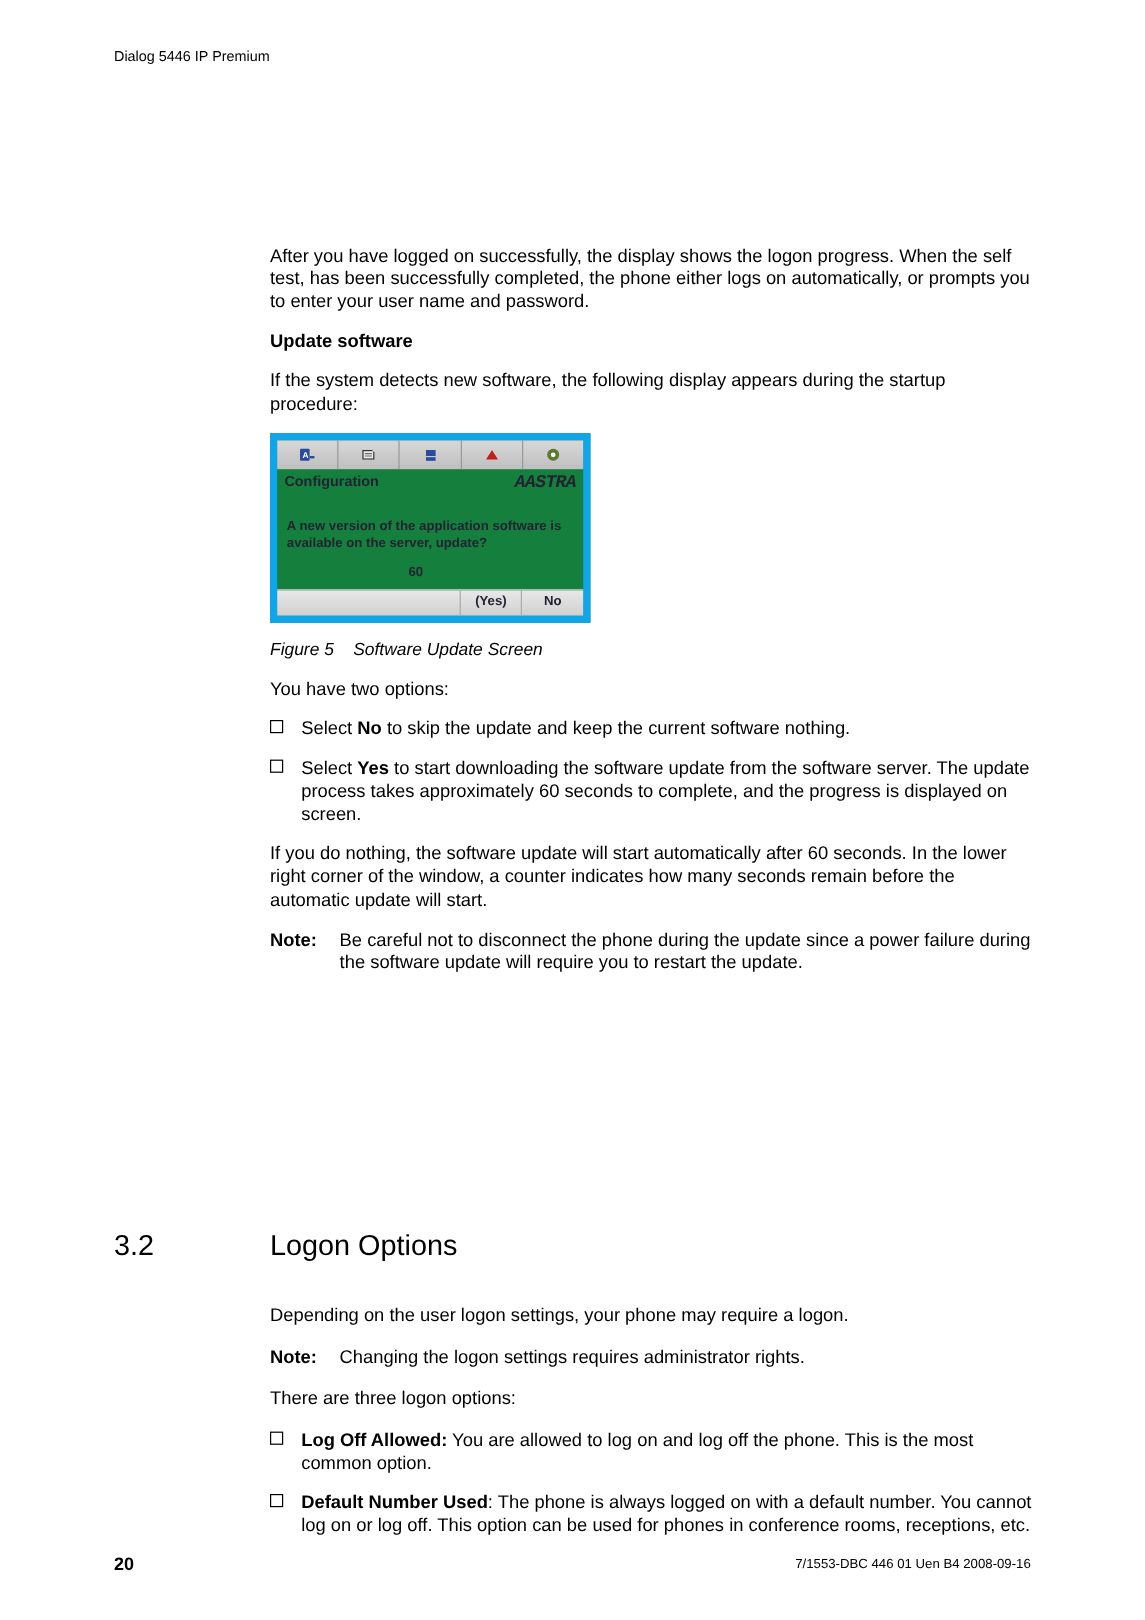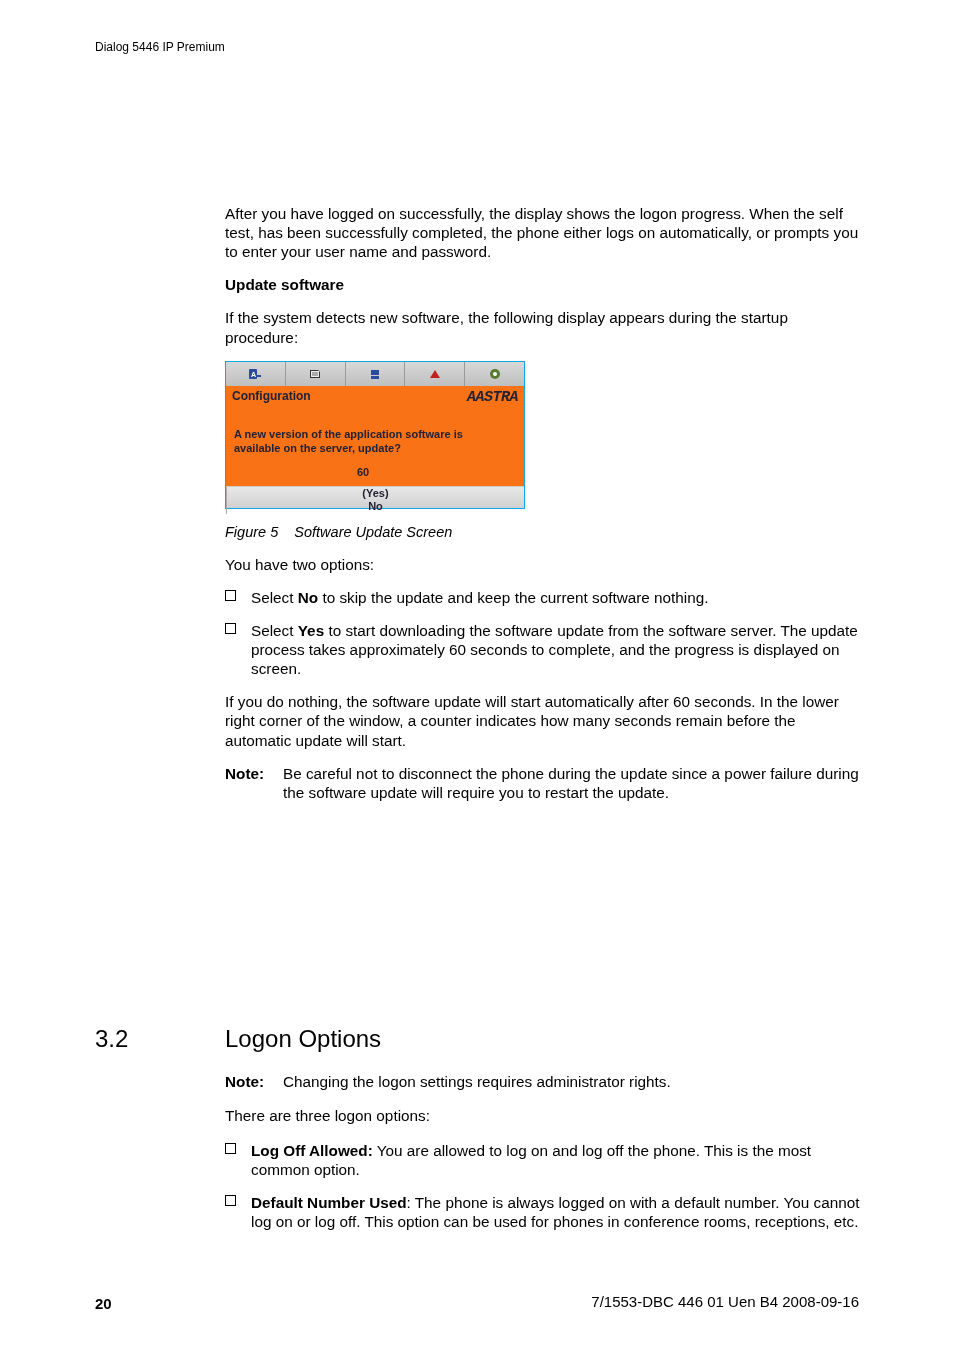--- a/index.html
+++ b/index.html
@@ -64,23 +64,23 @@
     border: 1px solid #000;
   }
   .list-text { flex: 1; }
   .note-row { display: flex; margin: 0 0 14px 0; }
   .note-label { flex: 0 0 58px; font-weight: bold; }
   .note-body { flex: 1; }
   .figure-caption { font-style: italic; font-size: 14.5px; }
 
   
   .phone-ui {
-    width: 300px;
-    border: 1px solid #0ea5e9;
-    background: #f97316;
+    width: 267px;
+    border: 6px solid #0ea5e9;
+    background: #15803d;
     margin: 6px 0 2px 0;
     font-size: 11px;
   }
   .phone-tabs {
     display: flex;
     height: 24px;
     background: linear-gradient(#d8d8d8, #bfbfbf);
   }
   .phone-tab {
     flex: 1;
@@ -117,21 +117,20 @@
     padding: 2px 24px 6px 0;
     font-size: 11px;
     font-weight: bold;
     color: #223;
   }
   .phone-btnbar {
     display: flex;
     height: 22px;
     background: linear-gradient(#e8e8e8, #d0d0d0);
     border-top: 1px solid #ccc;
-    flex-direction: column;
   }
   .phone-btnbar-spacer { flex: 3; }
   .phone-btn {
     flex: 1;
     border-left: 1px solid #aaa;
     display: flex;
     align-items: center;
     justify-content: center;
     font-size: 11px;
     font-weight: bold;
@@ -142,21 +141,21 @@
     position: absolute;
     bottom: 38px;
     left: 95px;
     font-size: 15px;
     font-weight: bold;
   }
   .doc-id {
     position: absolute;
     bottom: 40px;
     right: 95px;
-    font-size: 15px;
+    font-size: 11px;
   }
 </style>
 </head>
 <body>
 
 <div class="header">Dialog 5446 IP Premium</div>
 
 <div class="content">
   <p>After you have logged on successfully, the display shows the logon progress. When the self test, has been successfully completed, the phone either logs on automatically, or prompts you to enter your user name and password.</p>
   <p class="bold">Update software</p>
@@ -242,20 +241,21 @@
   <div class="note-row">
     <div class="note-label">Note:</div>
     <div class="note-body">Be careful not to disconnect the phone during the update since a power failure during the software update will require you to restart the update.</div>
   </div>
 </div>
 
 <div class="section-num">3.2</div>
 <div class="section-title">Logon Options</div>
 
 <div class="section-body">
+  <p>Depending on the user logon settings, your phone may require a logon.</p>
   <div class="note-row">
     <div class="note-label">Note:</div>
     <div class="note-body">Changing the logon settings requires administrator rights.</div>
   </div>
   <p>There are three logon options:</p>
 
   <div class="list-item">
     <div class="list-marker">
         <div class="box"></div>
       </div>

